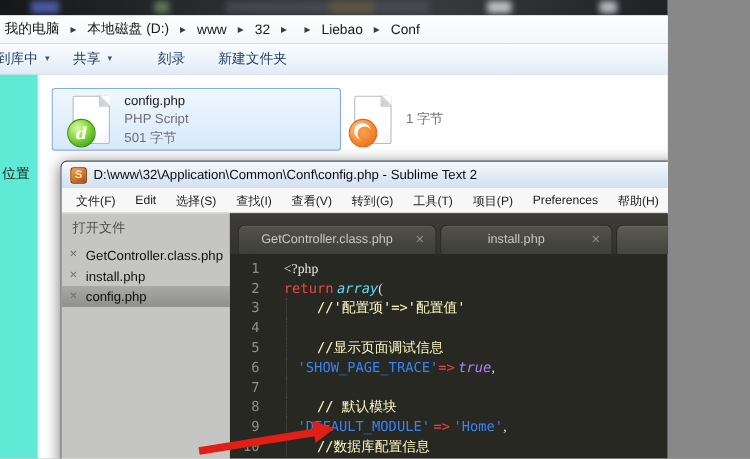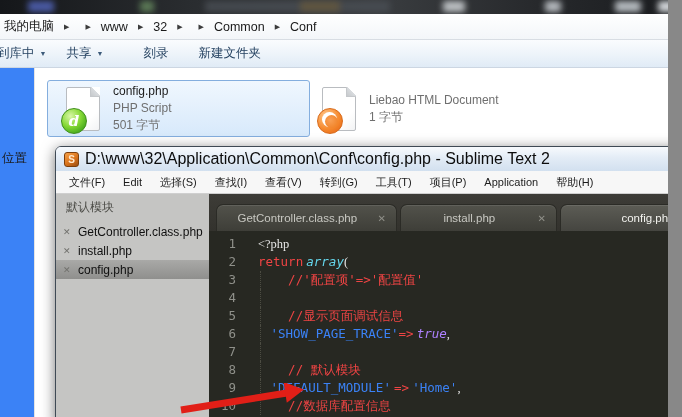--- a/index.html
+++ b/index.html
@@ -1,18 +1,18 @@
 <!DOCTYPE html>
 <html><head>
 <meta charset="utf-8">
 <style>
   * { margin:0; padding:0; box-sizing:border-box; }
   html,body { background:#888; }
   .screen {
-    position:relative; width:668px; height:417px; overflow:hidden;
+    position:relative; width:607px; height:417px; overflow:hidden;
     background:#fff; font-family:"Liberation Sans","DejaVu Sans",sans-serif;
   }
 
   
   .bg-strip { position:absolute; left:0; top:0; width:682px; height:14px;
     background:linear-gradient(90deg,#15171a,#2b2e31 30%,#3a3d40 55%,#26282b 80%,#1a1c1f); overflow:hidden; }
   .bg-strip i { position:absolute; top:1px; height:11px; border-radius:2px; filter:blur(3px); display:block; }
   .blob1 { left:28px;  width:26px; background:#5a6fd0; opacity:.75; }
   .blob2 { left:140px; width:14px; background:#7fae72; opacity:.6; }
   .blob3 { left:205px; width:185px; background:#4a4f55; opacity:.8; }
@@ -36,21 +36,21 @@
     border-bottom:1px solid #ccd6e2; display:flex; align-items:center;
     font-size:12.5px; color:#1e3c5c; overflow:hidden; }
   .tb-btn { display:flex; align-items:center; gap:5px; padding:3px 10px; white-space:nowrap; }
   .tb-btn:nth-child(1){ margin-left:-13px; }
   .tb-btn:nth-child(3){ margin-left:20px; }
   .tb-btn:nth-child(4){ margin-left:10px; }
   .caret { font-size:7px; color:#3c5a7a; }
 
   
   .navpane { position:absolute; left:0; top:68px; width:35px; bottom:0;
-    background:#3b82f6; border-right:1px solid #e4e4e4; }
+    background:#5eead4; border-right:1px solid #e4e4e4; }
   .navfrag { position:absolute; top:82px; left:2px; font-size:12.5px; color:#1a1a1a; white-space:nowrap; }
   .filearea { position:absolute; left:35px; top:68px; right:0; bottom:0; background:#fff; }
   .tile { position:absolute; top:12px; height:57px; display:flex; align-items:center; border-radius:3px; }
   .tile.t0 { left:12px;  width:263px; }
   .tile.t1 { left:283px; width:250px; }
   .tile.selected { background:linear-gradient(180deg,#f0f7fe,#d7e9fb); border:1px solid #84aede; }
   .ticon { width:34px; height:44px; position:relative; flex:none; }
   .tile.t0 .ticon { margin-left:18px; }
   .tile.t1 .ticon { margin-left:4px; }
   .page { position:absolute; inset:0; background:linear-gradient(135deg,#ffffff 72%,#f2f3f4); border:1px solid #b9bcc0; border-radius:2px; display:block; }
@@ -73,21 +73,21 @@
   .sublime { position:absolute; left:55px; top:146px; width:634px; height:278px;
     border:1px solid #3f4a55; border-radius:6px 6px 0 0; overflow:hidden;
     box-shadow:inset 0 0 0 2px rgba(222,233,245,.85), 0 3px 14px rgba(0,0,0,.55);
     display:flex; flex-direction:column; }
   .stitle { height:24px; flex:none; background:linear-gradient(180deg,#f7fafd,#e3ecf6 45%,#d2e0ef);
     display:flex; align-items:center; padding-left:8px; gap:6px; }
   .sicon { width:15px; height:15px; border-radius:3px; flex:none;
     background:linear-gradient(145deg,#f7a24a,#d9731c 55%,#9a4e12);
     color:#ffe9cf; font-size:10px; font-weight:bold; display:flex; align-items:center; justify-content:center;
     border:1px solid #7d3f0c; }
-  .stext { font-size:16px; color:#0c0c0c; white-space:nowrap; }
+  .stext { font-size:12px; color:#0c0c0c; white-space:nowrap; }
   .smenu { height:23px; flex:none; background:#f7f7f7; border-bottom:1px solid #cfcfcf;
     display:flex; align-items:center; padding-left:4px; }
   .mitem { padding:0 9px; font-size:11px; color:#1c1c1c; white-space:nowrap; }
   .sbody { flex:1; display:flex; min-height:0; }
 
   
   .sside { width:153px; flex:none; background:#c5c5c3; padding-top:3px; overflow:hidden; }
   .sside-h { color:#4d4d48; font-size:12px; padding:2px 0 6px 10px; }
   .srow { height:19px; display:flex; align-items:center; padding-left:7px; gap:6px;
     font-size:12px; color:#101010; white-space:nowrap; }
@@ -111,21 +111,21 @@
   .scode { flex:1; min-height:0; padding-top:4px; overflow:hidden;
     font-family:"DejaVu Sans Mono","Liberation Mono",monospace; font-size:12.5px; }
   .line { display:flex; height:18px; line-height:18px; white-space:pre; }
   .ln { width:27px; flex:none; text-align:right; color:#8f908a; }
   .lc { flex:1; position:relative; padding-left:22px; }
   .line.guide .lc::before { content:""; position:absolute; left:24px; top:0; bottom:0;
     border-left:1px dotted #4c4c42; }
   .tok-plain    { color:#e5e5e5;font-family:Liberation Serif, serif; }
   .tok-keyword  { color:#ef4444; }
   .tok-type     { color:#66d9ef; font-style:italic; }
-  .tok-comment  { color:#ef4444; }
+  .tok-comment  { color:#fef9c3; }
   .tok-string   { color:#3b82f6; }
   .tok-constant { color:#ae81ff; font-style:italic; }
 
   
   .arrow { position:absolute; left:175px; top:383px; z-index:50; pointer-events:none; }
 </style>
 </head>
 <body>
 
 <div class="screen">
@@ -138,27 +138,28 @@
     <i class="blob5"></i>
     <i class="blob6"></i>
     <i class="blob7"></i>
     <i class="blob8"></i>
   </div>
 
   <div class="crumbbar">
     <div class="crumbs" id="crumbs">
         <span class="bc-item">我的电脑</span>
         <span class="bc-sep">▶</span>
+        <span class="bc-item">本地磁盘 (D:)</span>
         <span class="bc-sep">▶</span>
         <span class="bc-item">www</span>
         <span class="bc-sep">▶</span>
         <span class="bc-item">32</span>
         <span class="bc-sep">▶</span>
         <span class="bc-sep">▶</span>
-        <span class="bc-item">Common</span>
+        <span class="bc-item">Liebao</span>
         <span class="bc-sep">▶</span>
         <span class="bc-item">Conf</span>
       </div>
   </div>
 
   <div class="cmdbar" id="toolbar">
       <div class="tb-btn">
         <span>到库中</span>
         <span class="caret">▼</span>
       </div>
@@ -189,46 +190,45 @@
           <div class="tmeta">PHP Script</div>
           <div class="tmeta">501 字节</div>
         </div>
       </div>
       <div class="tile t1">
         <div class="ticon">
           <i class="page"></i>
           <i class="orb liebao"></i>
         </div>
         <div class="tinfo">
-          <div class="tmeta">Liebao HTML Document</div>
           <div class="tmeta">1 字节</div>
         </div>
       </div>
     </div>
 
   <div class="sublime">
     <div class="stitle">
       <span class="sicon">S</span>
       <span class="stext">D:\www\32\Application\Common\Conf\config.php - Sublime Text 2</span>
     </div>
     <div class="smenu" id="menubar">
         <div class="mitem">文件(F)</div>
         <div class="mitem">Edit</div>
         <div class="mitem">选择(S)</div>
         <div class="mitem">查找(I)</div>
         <div class="mitem">查看(V)</div>
         <div class="mitem">转到(G)</div>
         <div class="mitem">工具(T)</div>
         <div class="mitem">项目(P)</div>
-        <div class="mitem">Application</div>
+        <div class="mitem">Preferences</div>
         <div class="mitem">帮助(H)</div>
       </div>
     <div class="sbody">
       <div class="sside">
-        <div class="sside-h">默认模块</div>
+        <div class="sside-h">打开文件</div>
         <div id="sidefiles">
             <div class="srow">
               <span class="x">✕</span>
               <span>GetController.class.php</span>
             </div>
             <div class="srow">
               <span class="x">✕</span>
               <span>install.php</span>
             </div>
             <div class="srow sel">

